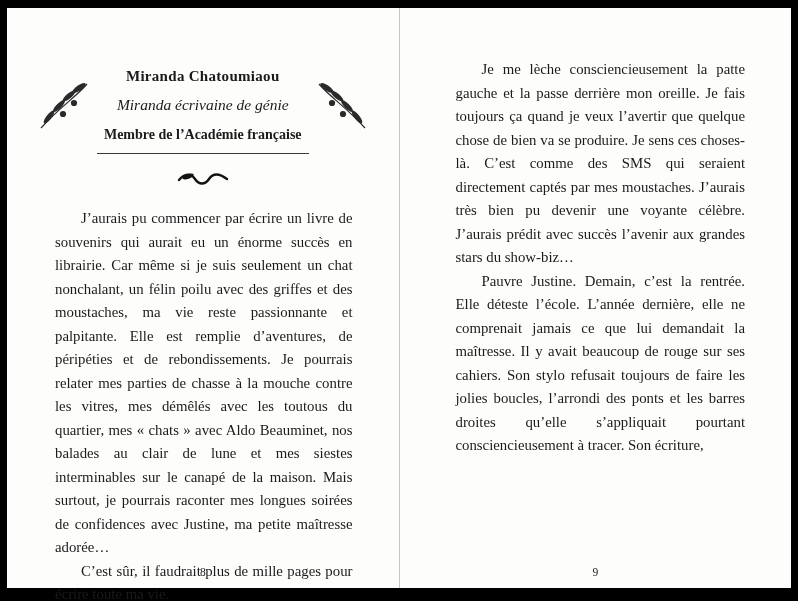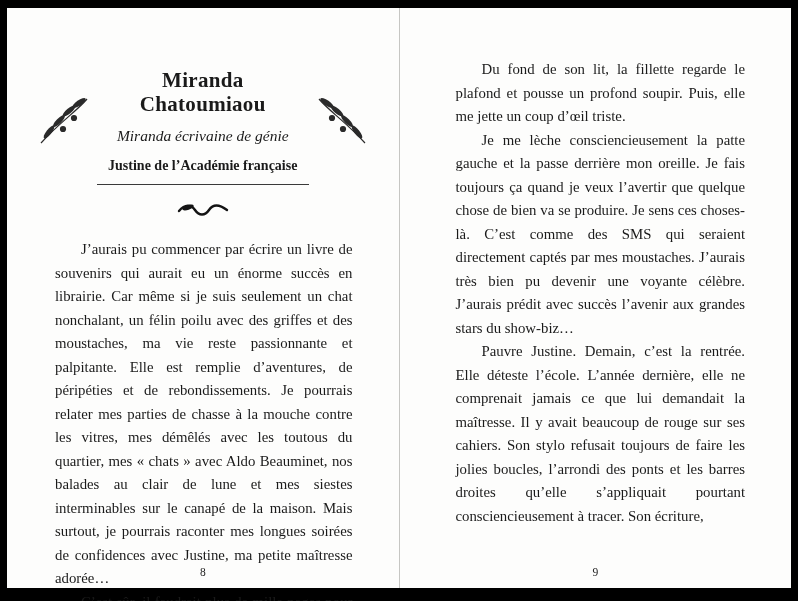--- a/index.html
+++ b/index.html
@@ -13,21 +13,21 @@
   .divider { width:1px; background:#c6c6c3; height:100%; }
 
   .page { position:relative; flex:1; height:100%; color:#1a1a1a; }
 
   
   .title-block { margin-top:60px; text-align:center; }
   .title-row { display:flex; align-items:center; justify-content:center; gap:6px; }
   .laurel { width:58px; height:56px; flex:0 0 auto; }
   .laurel.right { transform:scaleX(-1); }
   .title-texts { width:212px; }
-  .book-title { font-size:21px; font-weight:700; letter-spacing:.3px; line-height:1.15; }
+  .book-title { font-size:15px; font-weight:700; letter-spacing:.3px; line-height:1.15; }
   .book-subtitle { font-style:italic; font-size:15.5px; margin-top:11px; }
   .book-affiliation { font-weight:700; font-size:14px; margin-top:13px; }
   .title-rule { width:212px; height:1px; background:#3a3a3a; margin:10px auto 0; }
   .ornament-wrap { text-align:center; margin-top:17px; }
 
   
   .body-text { padding:0 46px 0 48px; margin-top:16px; }
   .page-right .body-text { padding:0 46px 0 56px; margin-top:0; padding-top:50px; }
   .body-text p { font-size:14.8px; line-height:23.5px; text-align:justify;
                  text-indent:26px; hyphens:auto; -webkit-hyphens:auto; }
@@ -53,21 +53,21 @@
               <ellipse cx="26" cy="28" rx="8" ry="2.6" transform="rotate(-45 26 28)"></ellipse>
               <ellipse cx="16" cy="39" rx="8" ry="2.6" transform="rotate(-52 16 39)"></ellipse>
               <circle cx="41" cy="25" r="3.1"></circle>
               <circle cx="30" cy="36" r="3.1"></circle>
             </g>
           </svg>
 
           <div class="title-texts">
             <div class="book-title">Miranda Chatoumiaou</div>
             <div class="book-subtitle">Miranda écrivaine de génie</div>
-            <div class="book-affiliation">Justine de l’Académie française</div>
+            <div class="book-affiliation">Membre de l’Académie française</div>
           </div>
 
           <svg class="laurel right" viewBox="0 0 58 56">
             <path d="M54,6 C44,18 28,28 8,50" stroke="#2a2a2a" fill="none" stroke-width="1.2"></path>
             <g fill="#2a2a2a">
               <ellipse cx="46" cy="10" rx="8" ry="2.6" transform="rotate(-35 46 10)"></ellipse>
               <ellipse cx="36" cy="18" rx="8" ry="2.6" transform="rotate(-40 36 18)"></ellipse>
               <ellipse cx="26" cy="28" rx="8" ry="2.6" transform="rotate(-45 26 28)"></ellipse>
               <ellipse cx="16" cy="39" rx="8" ry="2.6" transform="rotate(-52 16 39)"></ellipse>
               <circle cx="41" cy="25" r="3.1"></circle>
@@ -91,21 +91,20 @@
         <p>C’est sûr, il faudrait plus de mille pages pour écrire toute ma vie.</p>
       </div>
 
       <div class="page-number">8</div>
     </div>
 
     <div class="divider"></div>
 
     <div class="page page-right">
       <div class="body-text">
-        <p>Du fond de son lit, la fillette regarde le plafond et pousse un profond soupir. Puis, elle me jette un coup d’œil triste.</p>
         <p>Je me lèche consciencieusement la patte gauche et la passe derrière mon oreille. Je fais toujours ça quand je veux l’avertir que quelque chose de bien va se produire. Je sens ces choses-là. C’est comme des SMS qui seraient directement captés par mes moustaches. J’aurais très bien pu devenir une voyante célèbre. J’aurais prédit avec succès l’avenir aux grandes stars du show-biz…</p>
         <p>Pauvre Justine. Demain, c’est la rentrée. Elle déteste l’école. L’année dernière, elle ne comprenait jamais ce que lui demandait la maîtresse. Il y avait beaucoup de rouge sur ses cahiers. Son stylo refusait toujours de faire les jolies boucles, l’arrondi des ponts et les barres droites qu’elle s’appliquait pourtant consciencieusement à tracer. Son écriture,</p>
       </div>
 
       <div class="page-number">9</div>
     </div>
 
   </div>
 </div>
 

